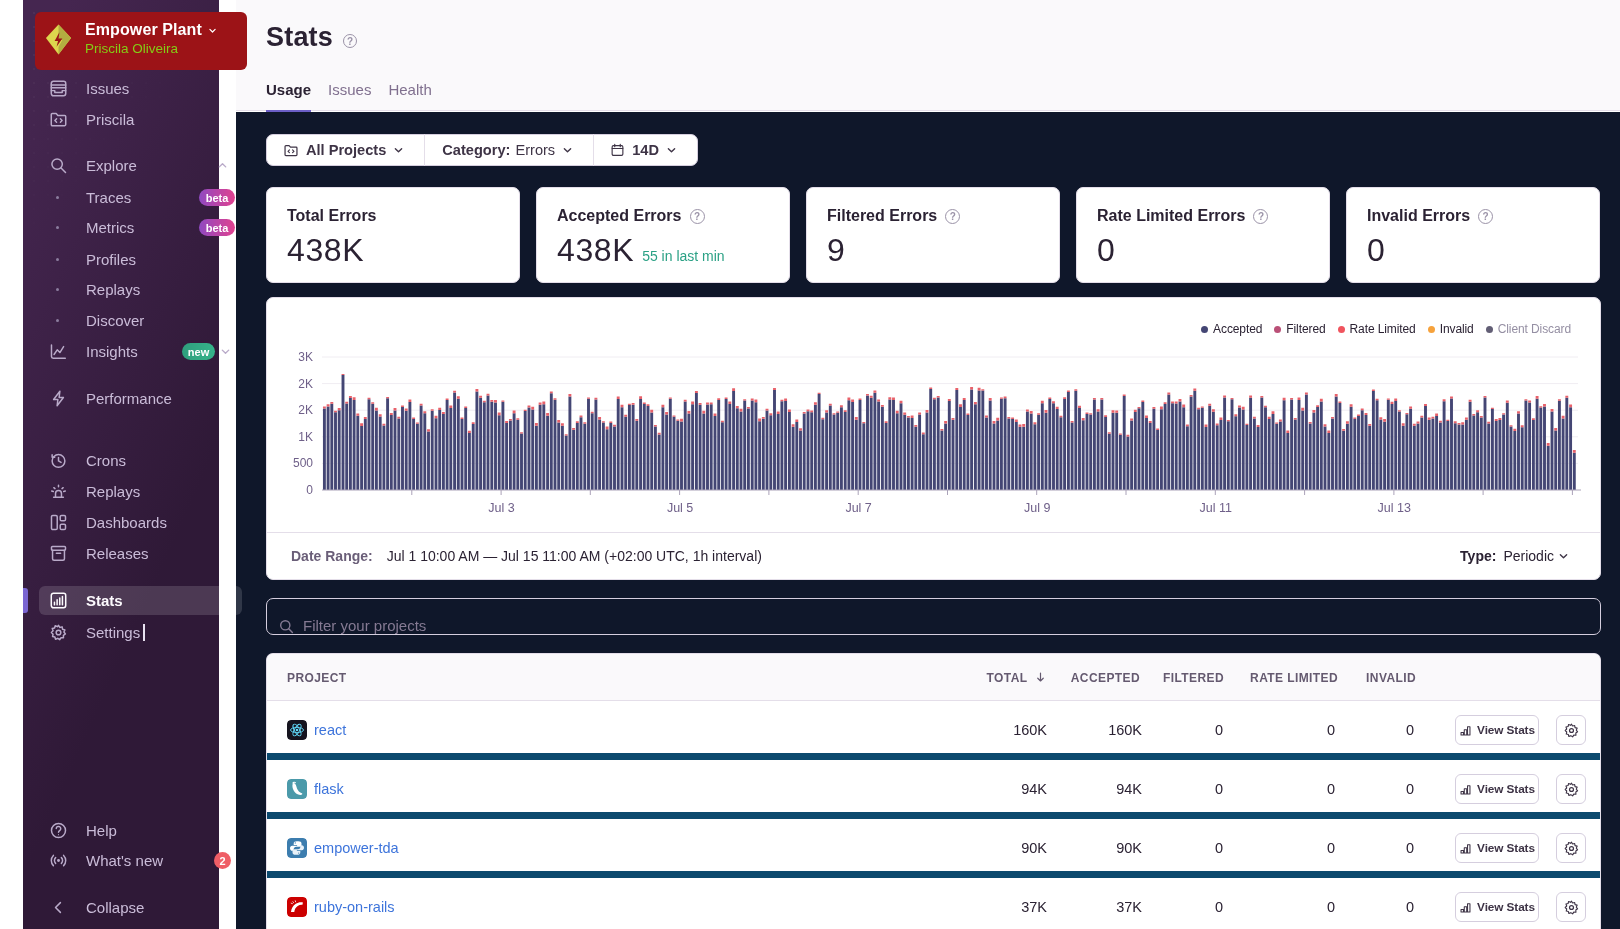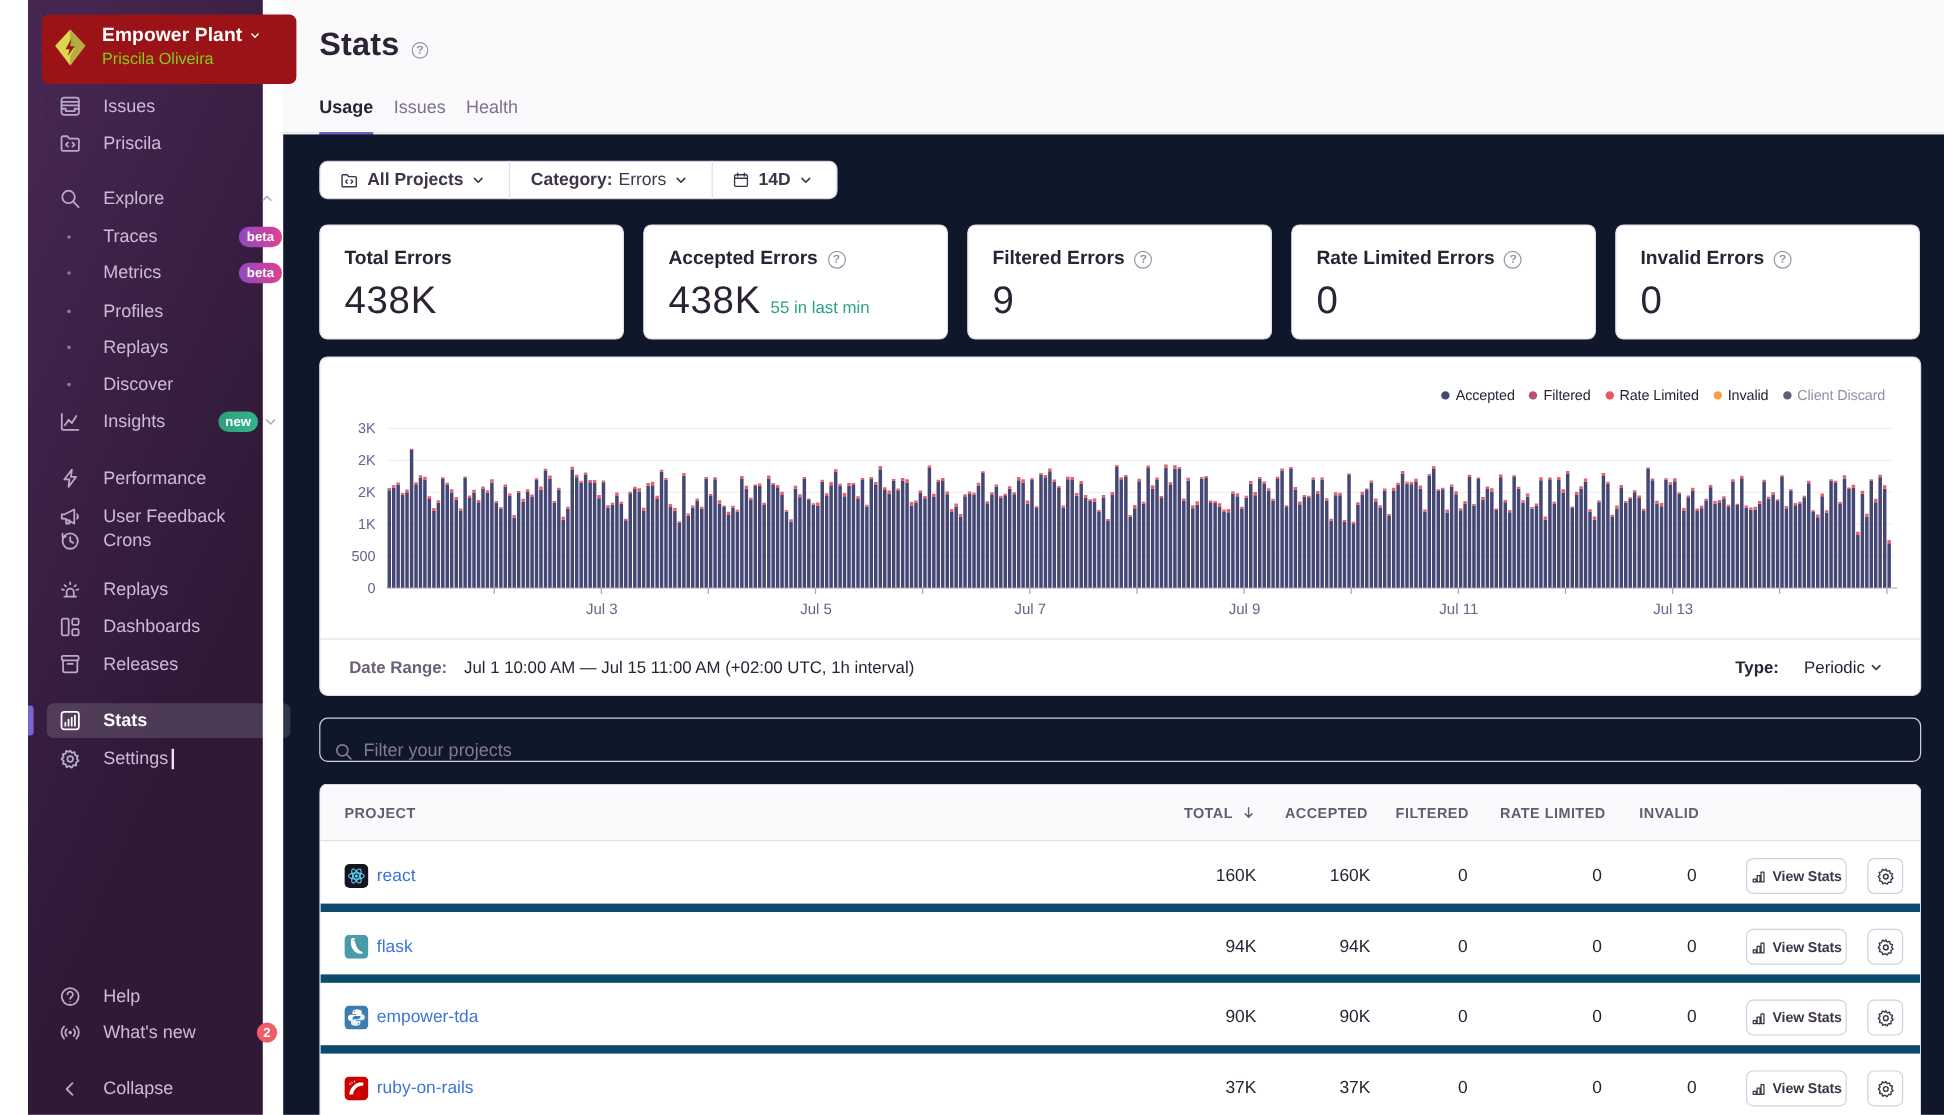--- a/index.html
+++ b/index.html
@@ -171,28 +171,21 @@
       <svg style="position:absolute;left:197px;top:10px" width="11" height="11" viewBox="0 0 12 12">
         <path d="M2.5 4.5 6 8l3.5-3.5" stroke="#b9aac9" stroke-width="1.5" fill="none" stroke-linecap="round" stroke-linejoin="round"></path>
       </svg>
     </div>
     <div class="nav-item" style="top:383px">
       <svg class="ic" width="17" height="17" viewBox="0 0 16 16">
         <path d="M9.3 1.2 3.4 9h4L6.7 14.8l5.9-7.8h-4z" stroke="#b9aac9" stroke-width="1.4" fill="none" stroke-linecap="round" stroke-linejoin="round"></path>
       </svg>
       <span class="lb" style="">Performance</span>
     </div>
-    <div class="nav-item" style="top:415px">
-      <svg class="ic" width="17" height="17" viewBox="0 0 16 16">
-        <path d="M1.4 6.2v3.4h2.2l7.6 3.8V2.4L3.6 6.2z" stroke="#b9aac9" stroke-width="1.4" fill="none" stroke-linecap="round" stroke-linejoin="round"></path>
-        <path d="M13.4 6.2a2.6 2.6 0 010 3.4M4.8 10v3.4h2.6V10.8" stroke="#b9aac9" stroke-width="1.4" fill="none" stroke-linecap="round" stroke-linejoin="round"></path>
-      </svg>
-      <span class="lb" style="">User Feedback</span>
-    </div>
-    <div class="nav-item" style="top:435px">
+    <div class="nav-item" style="top:445px">
       <svg class="ic" width="17" height="17" viewBox="0 0 16 16">
         <circle cx="8" cy="8.4" r="6" stroke="#b9aac9" stroke-width="1.4" fill="none" stroke-linecap="round" stroke-linejoin="round"></circle>
         <path d="M8 5.2v3.2l2.4 1.4" stroke="#b9aac9" stroke-width="1.4" fill="none" stroke-linecap="round" stroke-linejoin="round"></path>
         <path d="M2 2.6 2 5h2.4" stroke="#b9aac9" stroke-width="1.4" fill="none" stroke-linecap="round" stroke-linejoin="round"></path>
       </svg>
       <span class="lb" style="">Crons</span>
     </div>
     <div class="nav-item" style="top:476px">
       <svg class="ic" width="17" height="17" viewBox="0 0 16 16">
         <path d="M5.2 13.2v-3.4a2.8 2.8 0 015.6 0v3.4" stroke="#b9aac9" stroke-width="1.4" fill="none" stroke-linecap="round" stroke-linejoin="round"></path>
@@ -348,21 +341,21 @@
           <text x="591.6" y="214" text-anchor="middle" font-size="12.5" fill="#6f6089">Jul 7</text>
           <text x="770.2" y="214" text-anchor="middle" font-size="12.5" fill="#6f6089">Jul 9</text>
           <text x="948.7" y="214" text-anchor="middle" font-size="12.5" fill="#6f6089">Jul 11</text>
           <text x="1127.3" y="214" text-anchor="middle" font-size="12.5" fill="#6f6089">Jul 13</text>
 </svg>
 <div class="pfoot">
           <span class="dr">Date Range:</span>
           <span>Jul 1 10:00 AM — Jul 15 11:00 AM (+02:00 UTC, 1h interval)</span>
 <span class="typ">
             <b>Type:</b>
-            <span style="margin-left:16px">Periodic</span>
+            <span style="margin-left:2px">Periodic</span>
             <svg class="chev" viewBox="0 0 10 10" style="margin-left:8px">
               <path d="M1.5 3 5 6.5 8.5 3" stroke="#3e3446" stroke-width="1.5" fill="none" stroke-linecap="round" stroke-linejoin="round"></path>
             </svg>
           </span>
         </div>
 </div>
       <div class="search">
         <svg width="15" height="15" viewBox="0 0 16 16">
           <circle cx="6.7" cy="6.7" r="4.9" stroke="#857a93" stroke-width="1.5" fill="none"></circle>
           <path d="M10.4 10.4 14.3 14.3" stroke="#857a93" stroke-width="1.5" stroke-linecap="round"></path>

